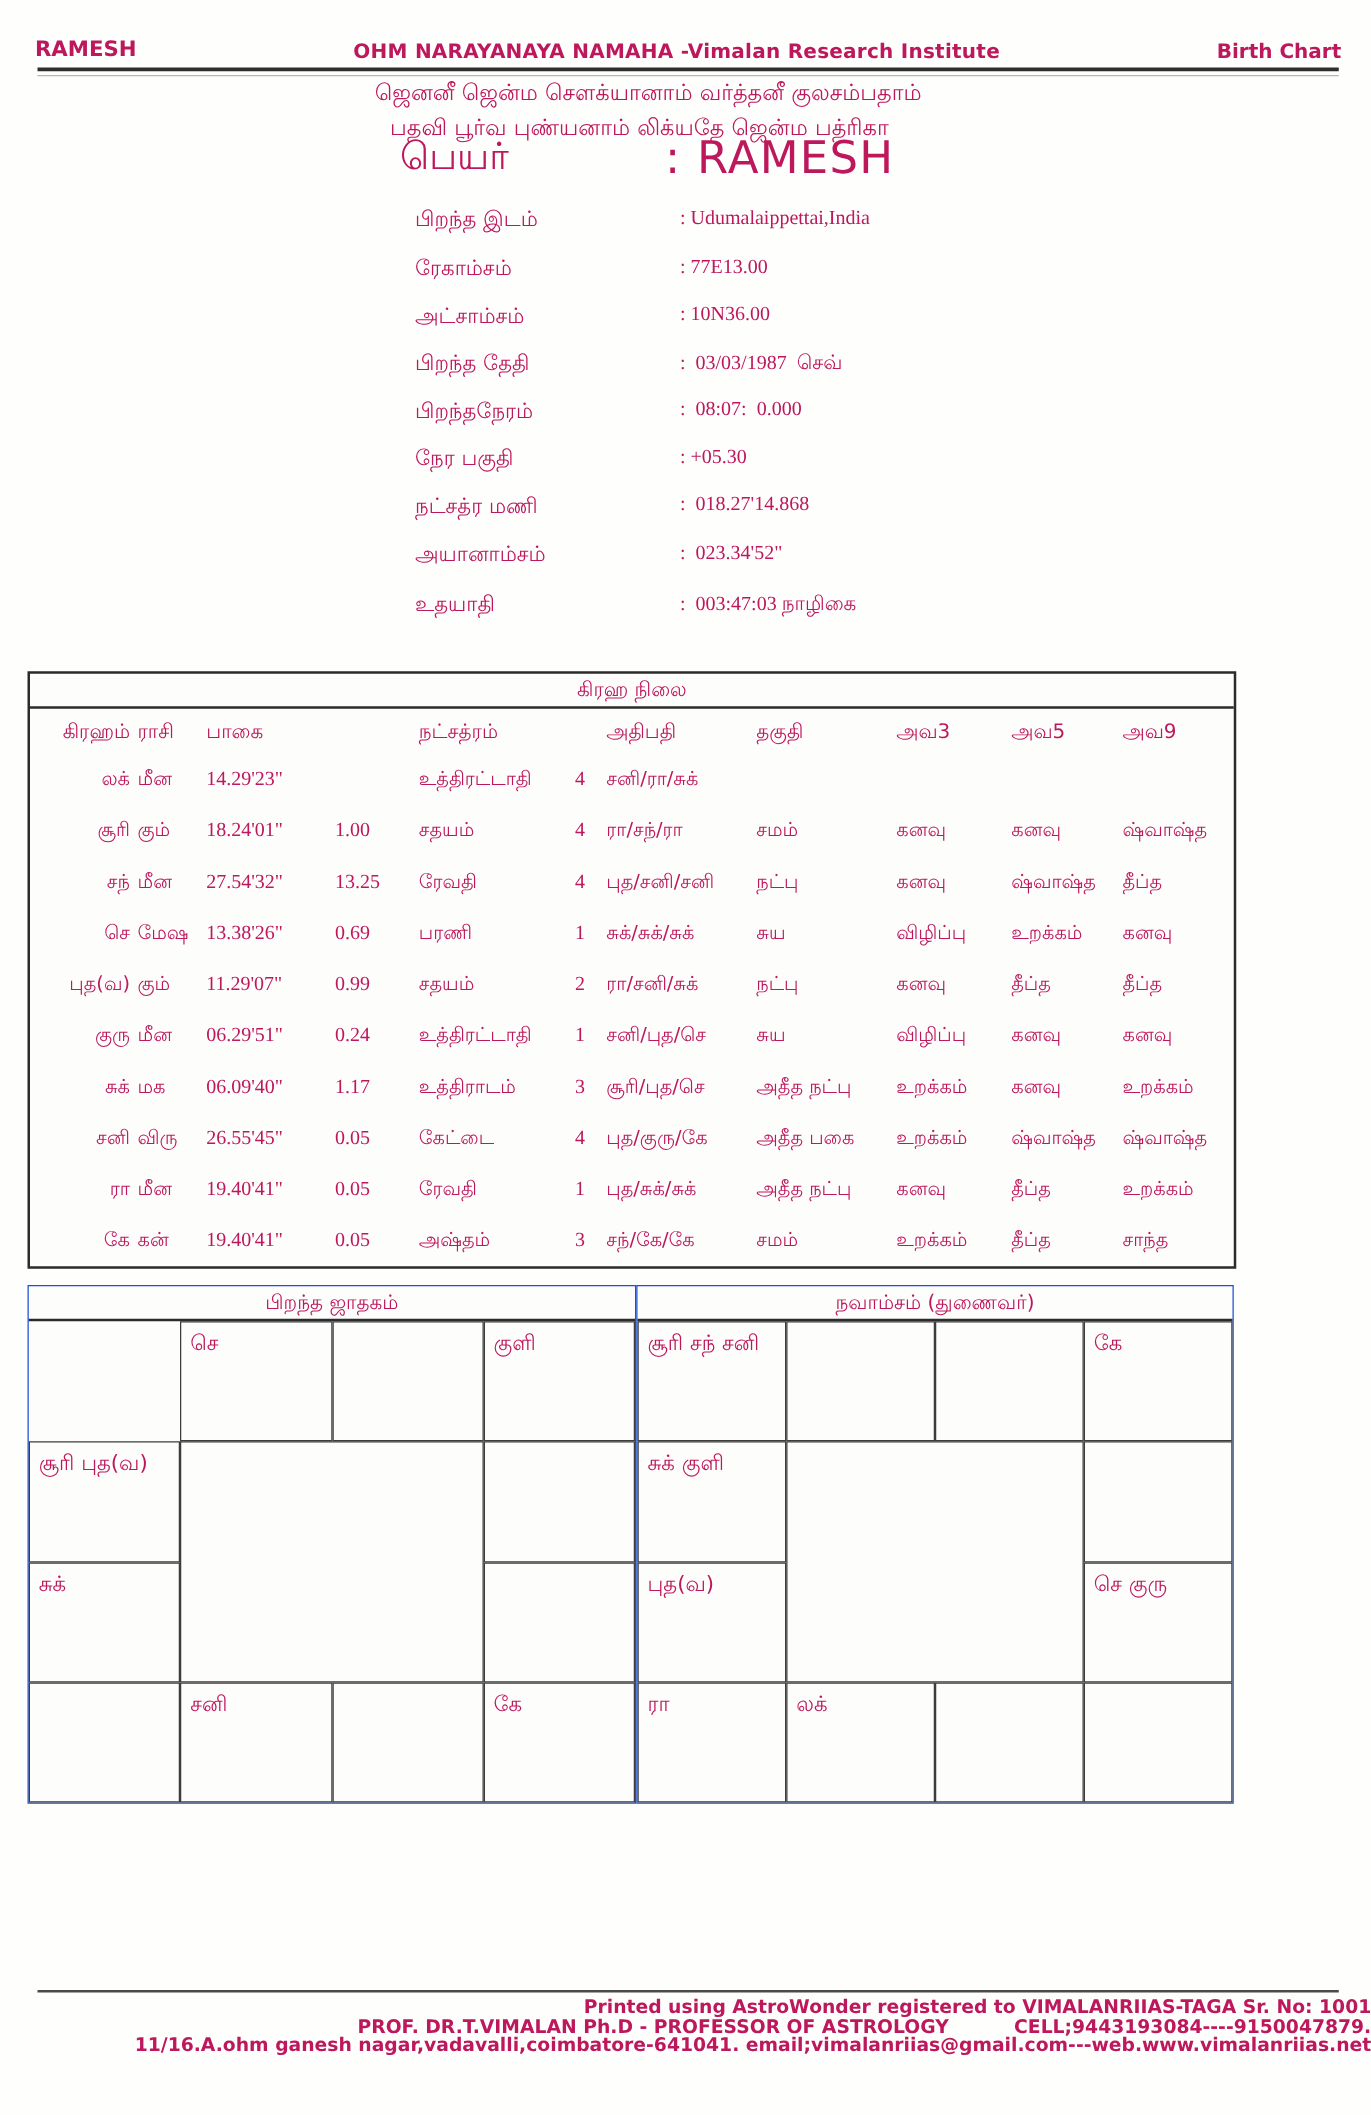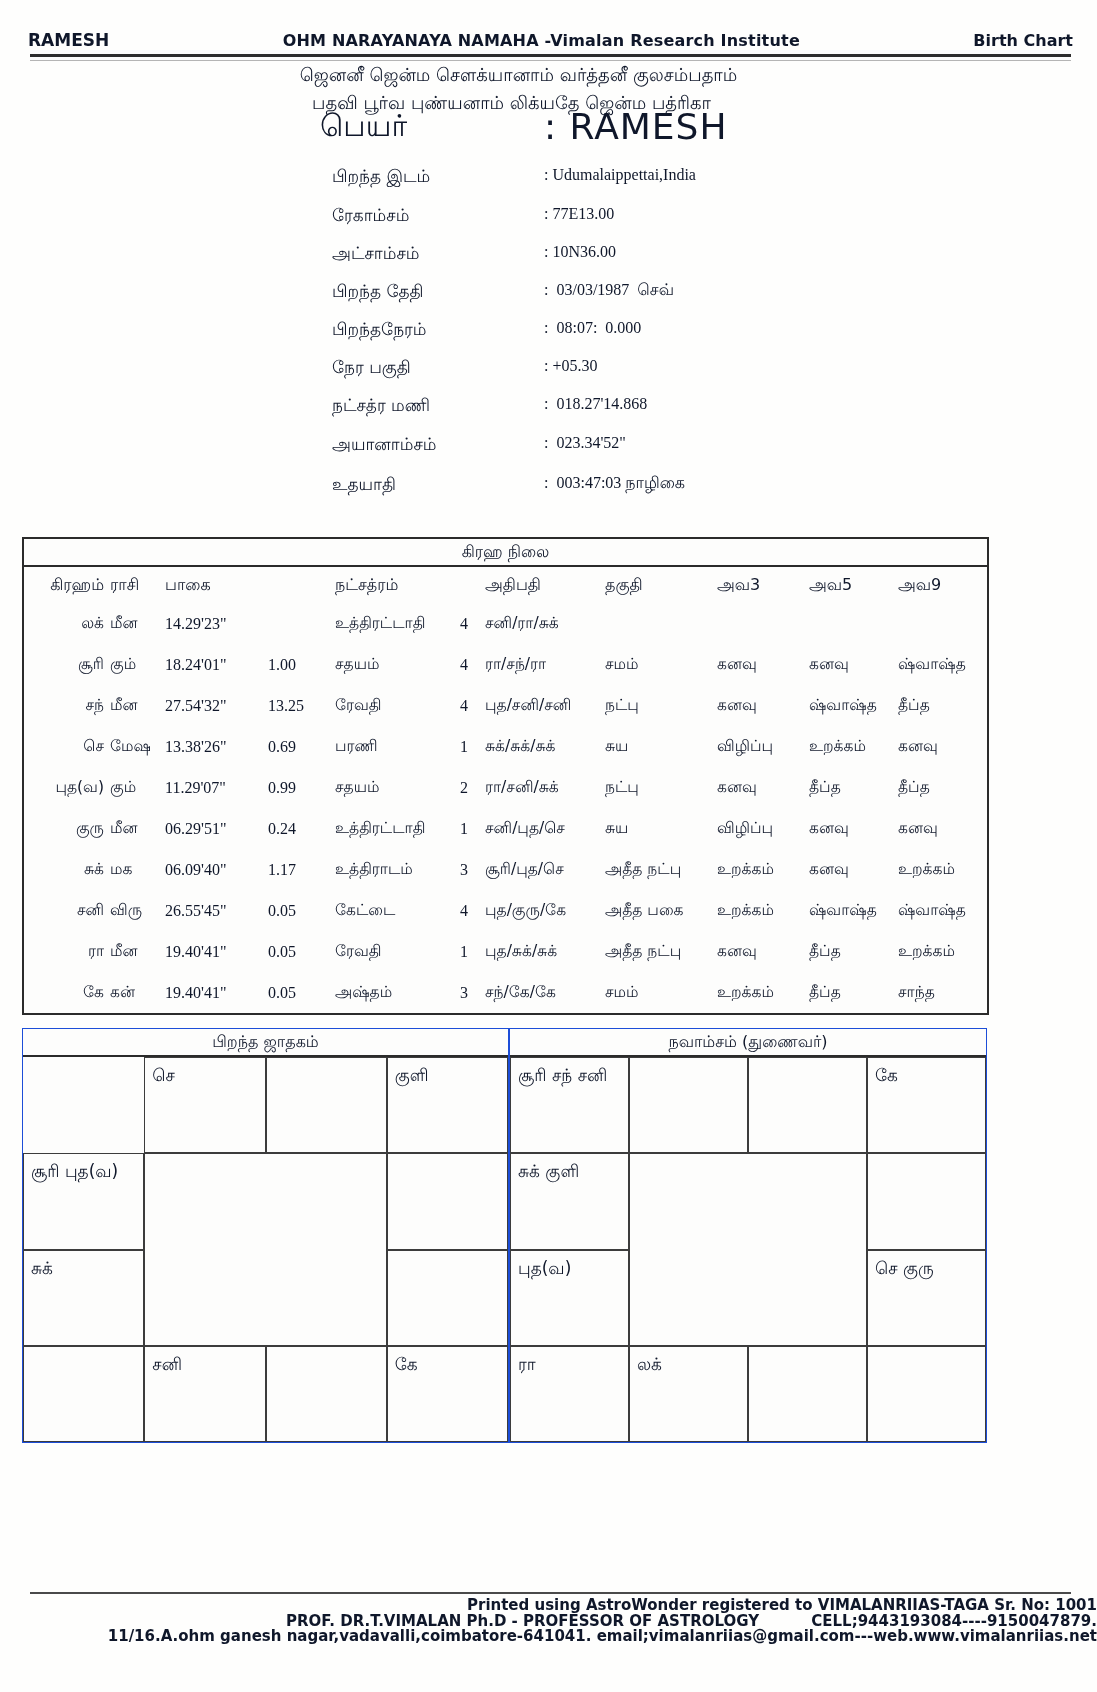--- a/index.html
+++ b/index.html
@@ -1,36 +1,36 @@
 <!DOCTYPE html>
 <html><head>
 <meta charset="utf-8">
 <style>
   html,body{margin:0;padding:0;background:#e8e8e8;}
   .page{
     position:relative;
     width:1097px;height:1692px;
     margin:0 auto;
     background:#fefefd;
-    color:#0f172a;
+    color:#be185d;
     font-family:"DejaVu Sans",sans-serif;
     overflow:hidden;
   }
   
   .hdr{position:absolute;top:30px;left:28px;right:24px;display:flex;justify-content:space-between;align-items:flex-end;}
   .hdr .h-left{font-size:17px;font-weight:bold;}
   .hdr .h-center{font-size:16px;font-weight:bold;letter-spacing:.2px;}
   .hdr .h-right{font-size:16px;font-weight:bold;}
   .hdr-rule{position:absolute;top:54px;left:30px;right:26px;height:3px;border-top:3px solid #2e2e2e;border-bottom:1px solid #b5b5b5;}
   
   .invoc1{position:absolute;top:64px;left:0;right:60px;text-align:center;font-size:18px;}
   .invoc2{position:absolute;top:92px;left:0;right:110px;text-align:center;font-size:18px;margin-left:36px;}
   
   .name-label{position:absolute;top:108px;left:320px;font-size:30px;}
-  .name-value{position:absolute;top:106px;left:544px;font-size:36px;letter-spacing:1px;}
+  .name-value{position:absolute;top:106px;left:532px;font-size:36px;letter-spacing:1px;}
   
   .detail-row{position:absolute;left:12px;right:0;height:24px;}
   .d-label{position:absolute;left:320px;font-size:17px;}
   .d-value{position:absolute;left:532px;font-size:16px;font-family:"Liberation Serif","DejaVu Sans",serif;white-space:pre;}
   
   .ptable{position:absolute;left:22px;top:537px;width:963px;border:2px solid #2b2b2b;background:#fdfdfc;}
   .ptable-title{height:26px;line-height:26px;text-align:center;font-size:16px;border-bottom:2px solid #2b2b2b;}
   .prow{display:grid;grid-template-columns:80px 55px 103px 67px 125px 25px 120px 112px 92px 89px 1fr;align-items:center;}
   .prow.head{height:36px;font-size:16px;}
   .prow.body{height:41px;font-size:15.5px;}

